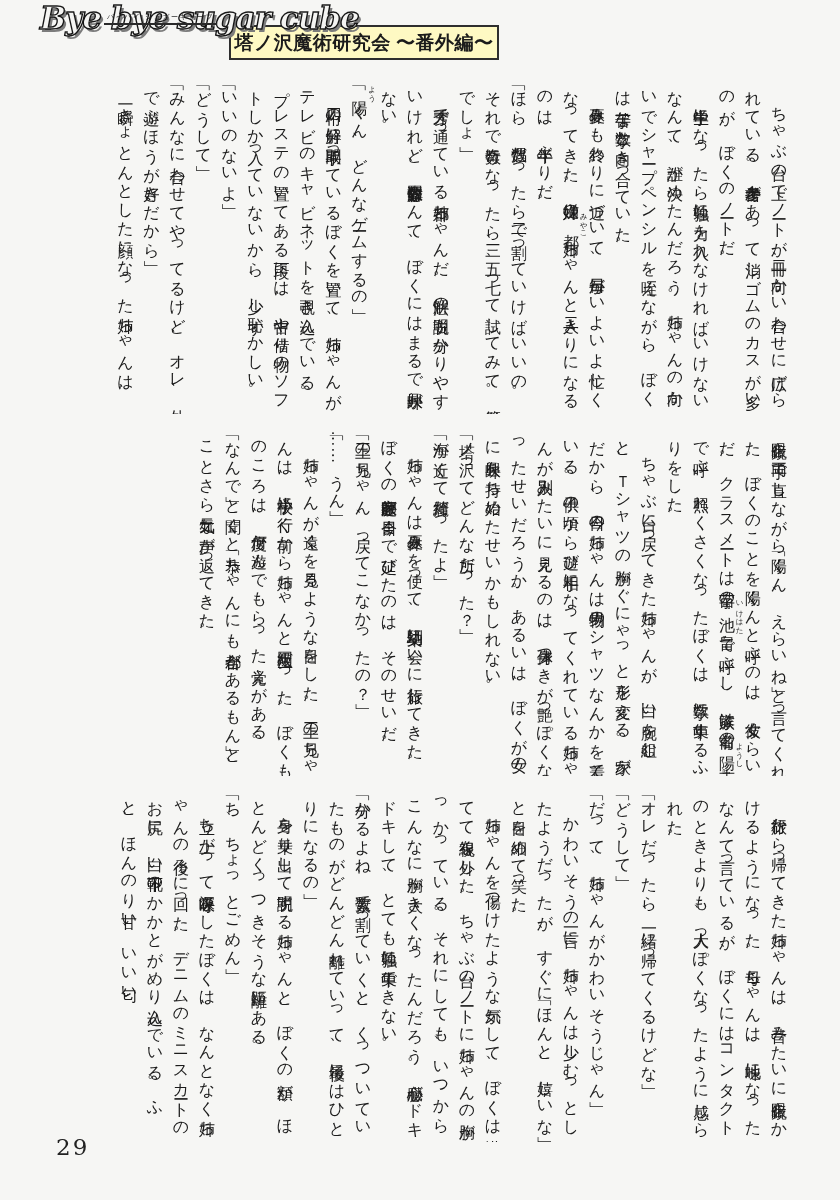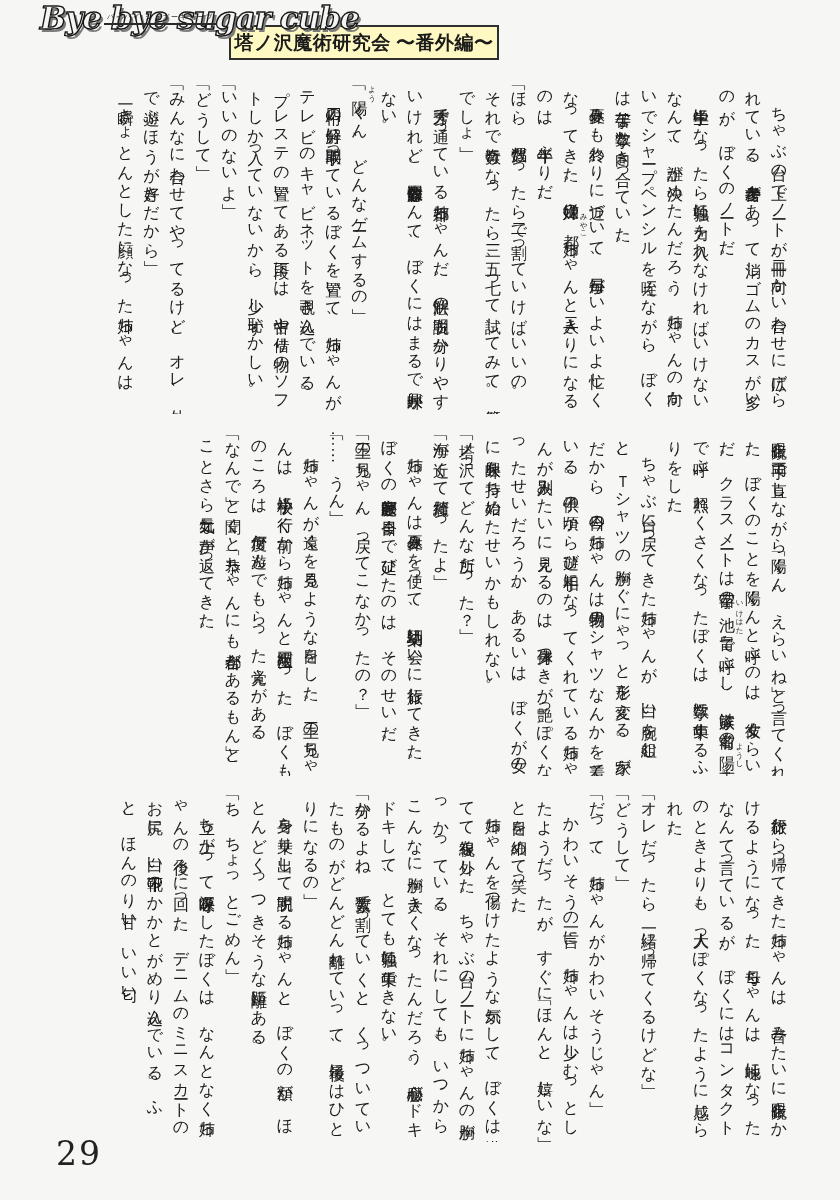--- a/index.html
+++ b/index.html
@@ -40,21 +40,21 @@
   }
   #band1 { top:80px;  height:334px; }
   #band2 { top:430px; height:346px; }
   #band3 { top:790px; height:352px; }
   .band p { margin:0; padding:0; }
   .band p.indent { text-indent:1em; }
   ruby rt { font-size:7.5px; letter-spacing:0; color:#222; }
   
   .page-number {
     position:absolute; left:56px; top:1134px;
-    font-family:"DejaVu Serif",serif; font-size:33px; color:#222;
+    font-family:"DejaVu Serif",serif; font-size:23px; color:#222;
     letter-spacing:2px;
   }
 </style>
 </head>
 <body>
 
 <div class="page">
 
   <div class="header">
     <div class="logo-ruby">バイバイ シュガーキューブ</div>

